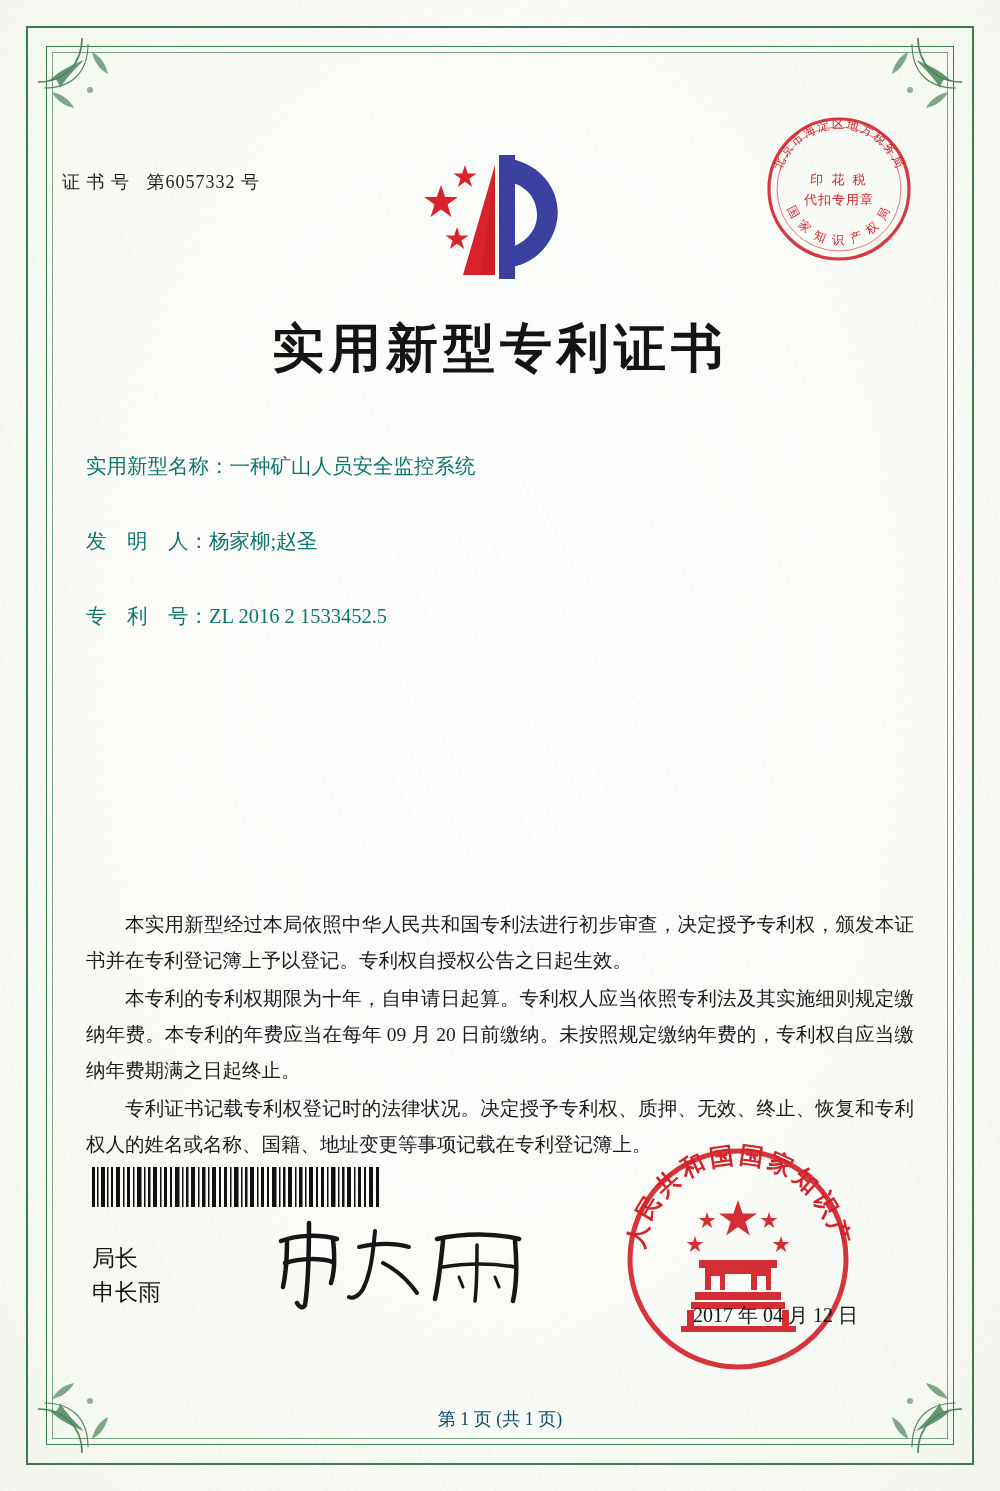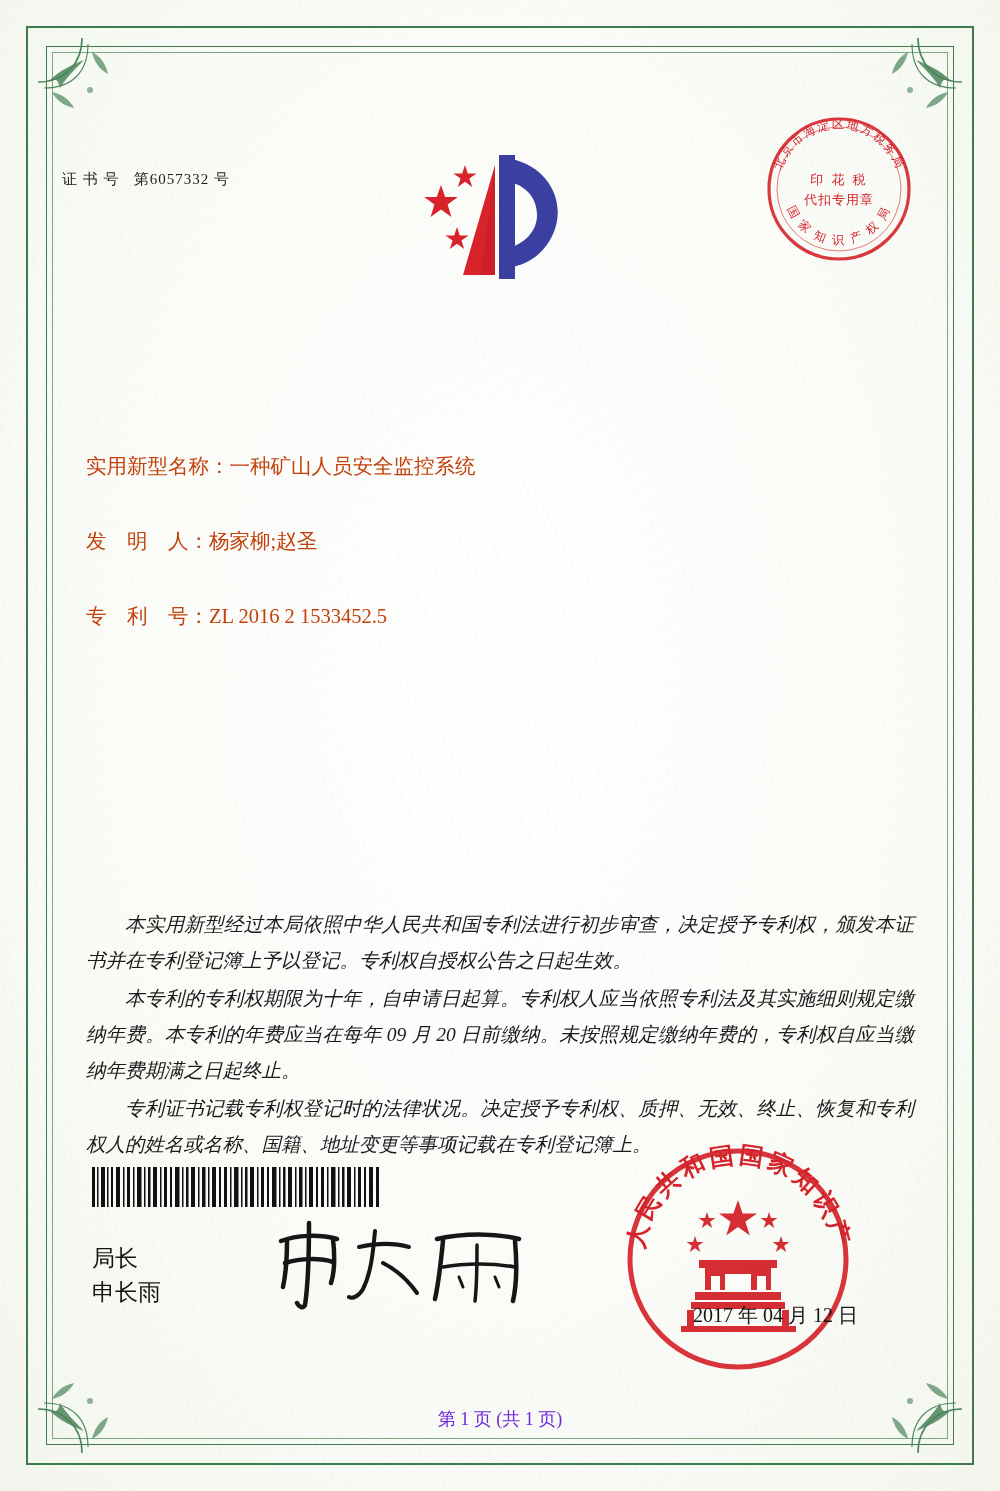--- a/index.html
+++ b/index.html
@@ -64,21 +64,21 @@
 
   
   .content {
     position: absolute;
     left: 52px; top: 52px; right: 52px; bottom: 52px;
   }
   .cert-no {
     position: absolute;
     left: 10px;
     top: 118px;
-    font-size: 15px;
+    font-size: 18px;
     letter-spacing: 1px;
     color: #1d1d1d;
     white-space: nowrap;
     text-align: right;
   }
   .logo {
     position: absolute;
     left: 355px;
     top: 95px;
     width: 170px;
@@ -103,42 +103,41 @@
     font-family: "DejaVu Serif", "Liberation Serif", serif;
   }
   .fields {
     position: absolute;
     left: 34px;
     top: 400px;
     right: 30px;
   }
   .field {
     font-size: 20.5px;
-    color: #c2410c;
+    color: #0f766e;
     margin-bottom: 47px;
     white-space: nowrap;
   }
   .field .lbl {
     letter-spacing: 0px;
   }
   .field .val { }
   .body-text {
     position: absolute;
     left: 34px;
     right: 34px;
     top: 855px;
     font-size: 19.5px;
     line-height: 36px;
     color: #1a1a1a;
     text-align: justify;
   }
   .body-text p {
     margin: 0 0 2px 0;
     text-indent: 2em;
-    font-style: italic;
   }
   .barcode {
     position: absolute;
     left: 40px;
     top: 1115px;
     height: 40px;
     width: 290px;
   }
   .signer {
     position: absolute;
@@ -170,21 +169,21 @@
     font-size: 20px;
     color: #141414;
     white-space: nowrap;
   }
   .footer {
     position: absolute;
     left: 0; right: 0;
     bottom: 8px;
     text-align: center;
     font-size: 18px;
-    color: #6d28d9;
+    color: #0c4a6e;
   }
 </style>
 </head>
 <body>
 
 <div class="page">
   <div class="paper-tint"></div>
   <div class="paper-texture"></div>
 
   <div class="border-outer"></div>
@@ -269,20 +268,21 @@
           <textPath href="#taxArcTop" startOffset="50%" text-anchor="middle">北京市海淀区地方税务局</textPath>
         </text>
         <text font-size="12" fill="#d4232a" font-family="'DejaVu Sans',sans-serif" letter-spacing="2">
           <textPath href="#taxArcBottom" startOffset="50%" text-anchor="middle">国 家 知 识 产 权 局</textPath>
         </text>
         <text x="79" y="74" font-size="13" fill="#d4232a" text-anchor="middle" font-family="'DejaVu Sans',sans-serif" letter-spacing="2">印 花 税</text>
         <text x="79" y="94" font-size="13" fill="#d4232a" text-anchor="middle" font-family="'DejaVu Sans',sans-serif" letter-spacing="1">代扣专用章</text>
       </svg>
     </div>
 
+    <div class="title">实用新型专利证书</div>
 
     <div class="fields">
       <div class="field">
         <span class="lbl">实用新型名称：</span><span class="val">一种矿山人员安全监控系统</span>
       </div>
       <div class="field">
         <span class="lbl">发　明　人：</span><span class="val">杨家柳;赵圣</span>
       </div>
       <div class="field">
         <span class="lbl">专　利　号：</span><span class="val">ZL 2016 2 1533452.5</span>

